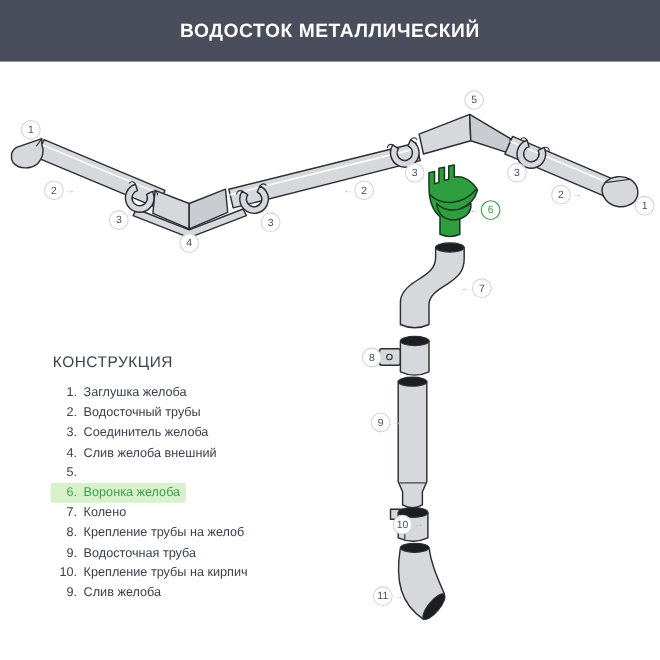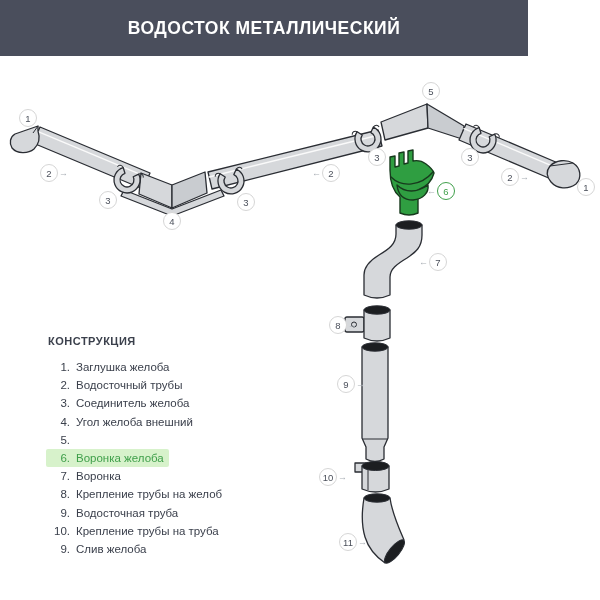--- a/index.html
+++ b/index.html
@@ -2,21 +2,21 @@
 <html style="--header-bg: #4a4e5c; --header-text: #ffffff; --legend-text: #3b404c; --hl-bg: #d7f2cb; --hl-text: #3f9f4a; --part-fill: #d6d8db; --part-fill-dark: #c9ccd0; --outline: #2a2d33; --pipe-end: #1c1e21; --funnel-green: #2f9e41; --funnel-outline: #173a1d; --callout-border: #d6d6d6; --callout-text: #4b505b; --arrow: #a9aeb5;"><head>
 <meta charset="utf-8">
 <style>
   html,body{margin:0;padding:0;background:#fff;}
   .stage{
     position:relative;width:600px;height:600px;overflow:hidden;background:#fff;
     font-family:"Liberation Sans", sans-serif;
   }
   
   .header{
-    position:absolute;top:0;left:0;width:528px;height:56px;
+    position:absolute;top:0;left:0;width:600px;height:56px;
     background:var(--header-bg,#4a4e5c);color:var(--header-text,#fff);
     display:flex;align-items:center;justify-content:center;
     font-weight:bold;font-size:17.5px;letter-spacing:.5px;
   }
   
   .diagram{position:absolute;left:0;top:0;width:600px;height:600px;}
   .part{fill:var(--part-fill,#d6d8db);stroke:var(--outline,#2a2d33);stroke-width:1.3;stroke-linejoin:round;}
   .part-dark{fill:var(--part-fill-dark,#c9ccd0);stroke:var(--outline,#2a2d33);stroke-width:1.3;stroke-linejoin:round;}
   .whiteline{stroke:#fafafa;stroke-width:1.5;fill:none;stroke-linecap:round;}
   .seam{stroke:var(--outline,#2a2d33);stroke-width:1;fill:none;}
@@ -31,21 +31,21 @@
     display:flex;align-items:center;justify-content:center;
     font-size:9.5px;color:var(--callout-text,#4b505b);box-sizing:border-box;
   }
   .callout.green{border:1.5px solid var(--hl-text,#3f9f4a);color:var(--hl-text,#3f9f4a);}
   .callout .arr{position:absolute;top:50%;transform:translateY(-50%);
     color:var(--arrow,#a9aeb5);font-size:9px;line-height:1;}
   .callout .arr.left{right:calc(100% + 2px);}
   .callout .arr.right{left:calc(100% + 2px);}
   
   .legend{position:absolute;left:46px;top:317px;color:var(--legend-text,#3b404c);font-size:11.5px;}
-  .legend h2{font-size:11px;font-weight:bold;margin:18px 0 11px 2px;letter-spacing:.5px;}
+  .legend h2{font-size:14px;font-weight:normal;margin:4px 0 11px 2px;letter-spacing:.5px;}
   .legend ol{list-style:none;margin:0;padding:0;}
   .legend li{display:flex;align-items:center;height:18.2px;width:fit-content;padding:0 5px 0 0;border-radius:2px;}
   .legend .num{width:24px;text-align:right;margin-right:6px;flex:none;}
   .legend li.hl{background:var(--hl-bg,#d7f2cb);color:var(--hl-text,#3f9f4a);}
 </style>
 </head>
 <body>
 
 <div class="stage">
 
@@ -166,65 +166,65 @@
       <div class="callout" style="left: 331px; top: 173px;">2<span class="arr left">←</span></div>
       <div class="callout" style="left: 431px; top: 91px;">5</div>
       <div class="callout" style="left: 377px; top: 157px;">3</div>
       <div class="callout" style="left: 470px; top: 157px;">3</div>
       <div class="callout" style="left: 510px; top: 177px;">2<span class="arr right">→</span></div>
       <div class="callout" style="left: 586px; top: 187px;">1</div>
       <div class="callout green" style="left: 446px; top: 191px;">6<span class="arr left">←</span></div>
       <div class="callout" style="left: 438px; top: 262px;">7<span class="arr left">←</span></div>
       <div class="callout" style="left: 338px; top: 325px;">8<span class="arr right">→</span></div>
       <div class="callout" style="left: 346px; top: 384px;">9<span class="arr right">→</span></div>
-      <div class="callout" style="left: 328px; top: 477px;">10<span class="arr right">→</span></div>
+      <div class="callout" style="left: 366px; top: 477px;">10<span class="arr right">→</span></div>
       <div class="callout" style="left: 348px; top: 542px;">11<span class="arr right">→</span></div>
     </div>
 
   <div class="legend">
     <h2>КОНСТРУКЦИЯ</h2>
     <ol>
       <li>
           <span class="num">1.</span>
           <span class="lbl">Заглушка желоба</span>
         </li>
       <li>
           <span class="num">2.</span>
           <span class="lbl">Водосточный трубы</span>
         </li>
       <li>
           <span class="num">3.</span>
           <span class="lbl">Соединитель желоба</span>
         </li>
       <li>
           <span class="num">4.</span>
-          <span class="lbl">Угол желоба внешний</span>
+          <span class="lbl">Слив желоба внешний</span>
         </li>
       <li>
           <span class="num">5.</span>
         </li>
       <li class="hl">
           <span class="num">6.</span>
           <span class="lbl">Воронка желоба</span>
         </li>
       <li>
           <span class="num">7.</span>
-          <span class="lbl">Воронка</span>
+          <span class="lbl">Колено</span>
         </li>
       <li>
           <span class="num">8.</span>
           <span class="lbl">Крепление трубы на желоб</span>
         </li>
       <li>
           <span class="num">9.</span>
           <span class="lbl">Водосточная труба</span>
         </li>
       <li>
           <span class="num">10.</span>
-          <span class="lbl">Крепление трубы на труба</span>
+          <span class="lbl">Крепление трубы на кирпич</span>
         </li>
       <li>
           <span class="num">9.</span>
           <span class="lbl">Слив желоба</span>
         </li>
     </ol>
   </div>
 
 </div>
 

